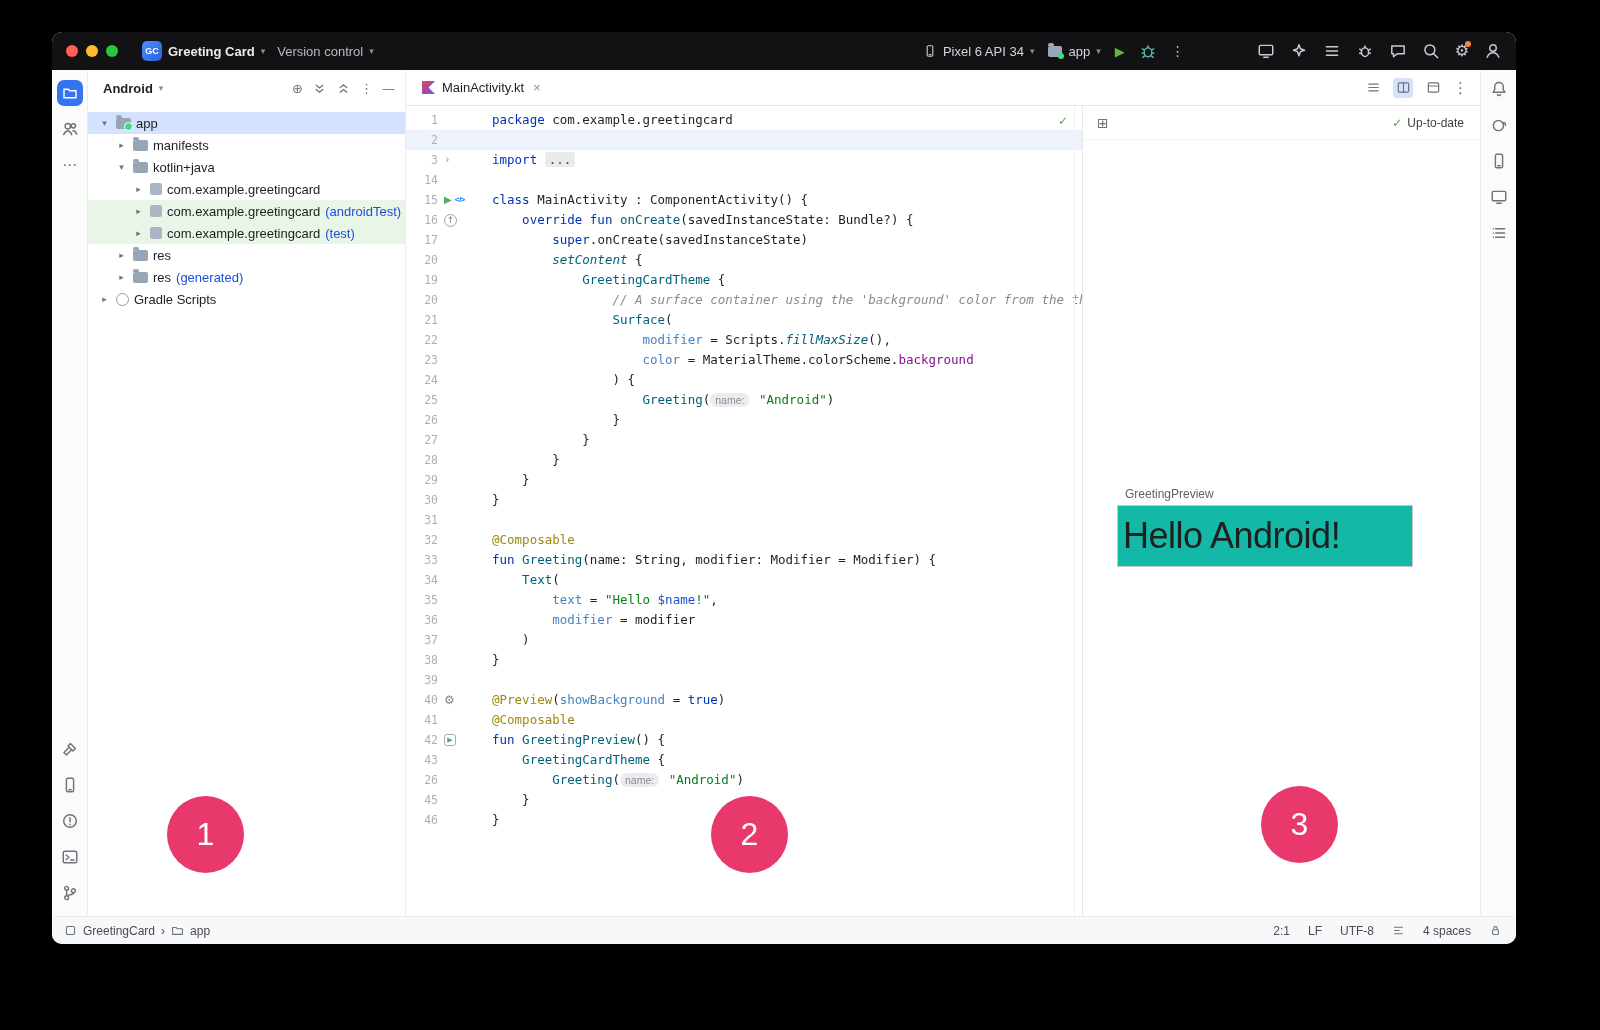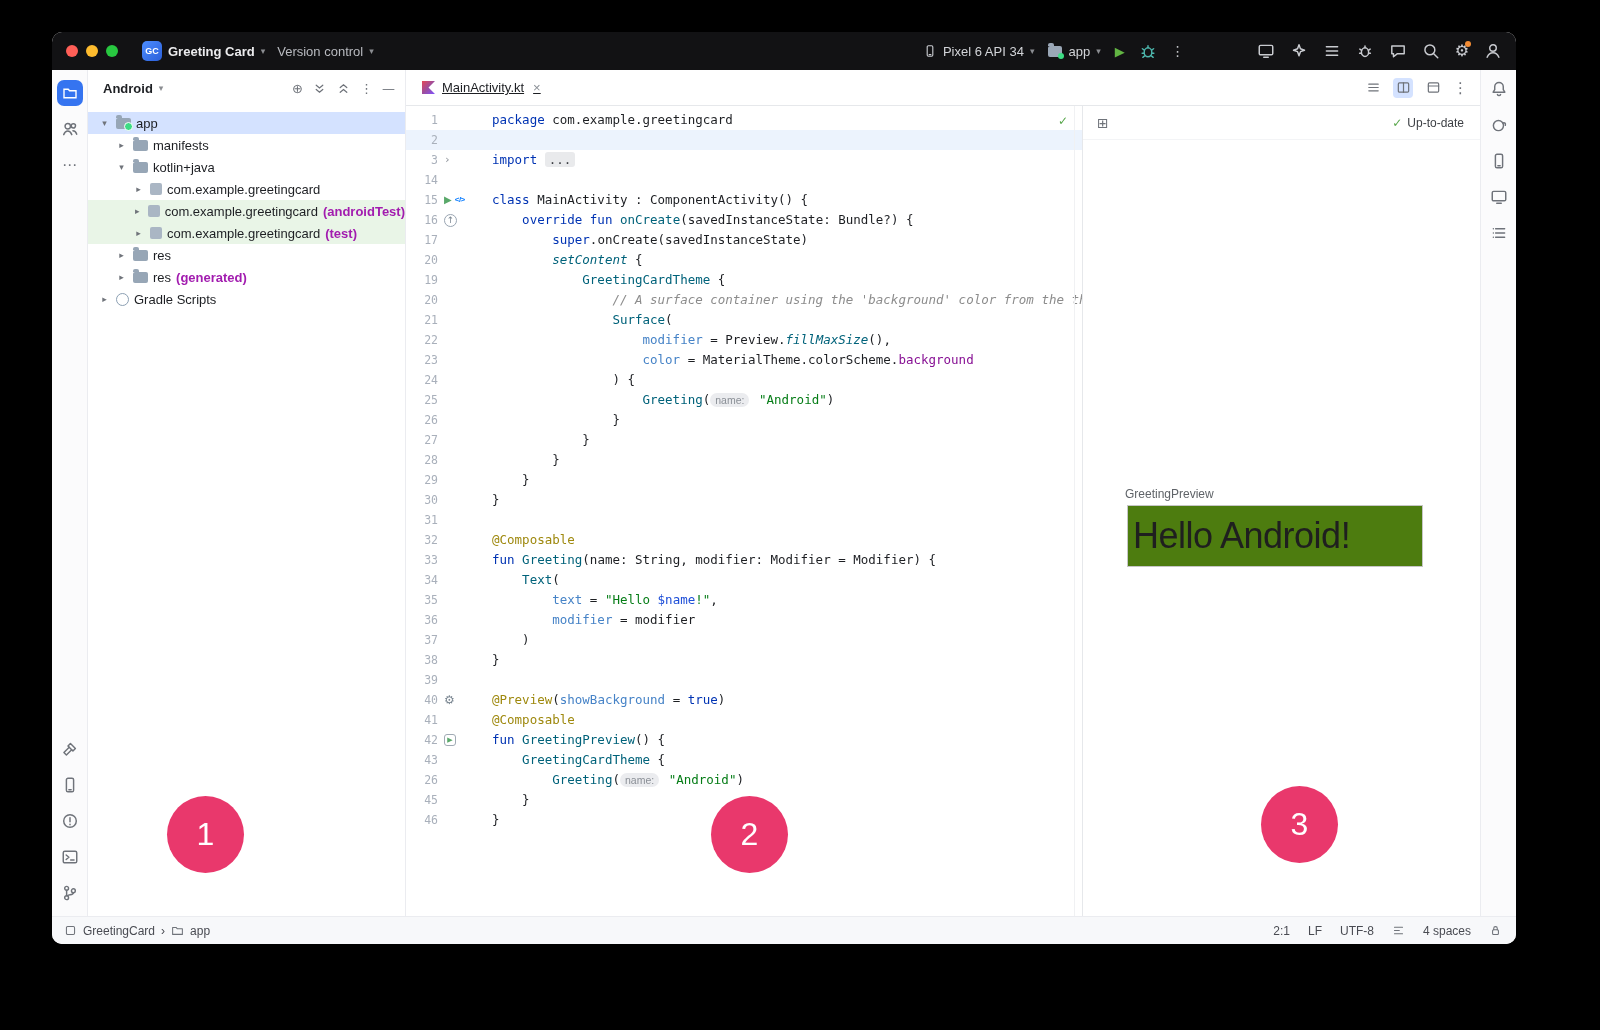--- a/index.html
+++ b/index.html
@@ -68,27 +68,27 @@
   .trow.green { background:#e9f5e7; }
   .tchev { width:13px; text-align:center; color:#6f737a; font-size:9px; font-family:"DejaVu Sans",sans-serif; }
   .ti { position:relative; width:15px; height:11px; background:#97a6b6; border-radius:2px; flex:0 0 auto; }
   .ti::before { content:""; position:absolute; top:-3px; left:0; width:6px; height:3px; background:inherit; border-radius:2px 2px 0 0; }
   .ti.ti-app::after { content:""; position:absolute; right:-2px; bottom:-2px; width:7px; height:7px;
     border-radius:50%; background:#3ddc84; border:1px solid #fff; }
   .ti.ti-package { width:12px; height:12px; background:#aab6c4; border-radius:2px; }
   .ti.ti-package::before { display:none; }
   .ti.ti-gradle { width:13px; height:13px; background:transparent; border:1.5px solid #8ca0b3; border-radius:50%; }
   .ti.ti-gradle::before { display:none; }
-  .tsuffix { color:#a21caf;font-weight:bold; }
+  .tsuffix { color:#1d4ed8; }
 
   
   .editor-region { flex:1 1 auto; display:flex; flex-direction:column; min-width:0; background:#fff; }
   .tabstrip { height:36px; border-bottom:1px solid #e6e8eb; display:flex; align-items:center;
     padding:0 12px 0 10px; flex:0 0 auto; }
-  .tab { display:flex; align-items:center; gap:7px; font-size:13px; color:#1d1f23; padding:0 6px; height:100%;text-decoration:underline; }
+  .tab { display:flex; align-items:center; gap:7px; font-size:13px; color:#1d1f23; padding:0 6px; height:100%; }
   .kt-ic { width:13px; height:13px; background:linear-gradient(135deg,#e44857 0%,#9d4e9e 50%,#7f52ff 100%);
     clip-path:polygon(0 0,100% 0,50% 50%,100% 100%,0 100%); }
   .tab-close { color:#8a8f96; font-size:13px; margin-left:2px; }
   .mode-icons { margin-left:auto; display:flex; align-items:center; gap:10px; }
   .mi-box { width:20px; height:20px; border-radius:4px; display:flex; align-items:center; justify-content:center; }
   .mi-box.active { background:#d4e2ff; }
   .mi-box svg { width:15px; height:15px; stroke:#6f737a; fill:none; stroke-width:1.3; stroke-linecap:round; }
 
   .editor-split { flex:1 1 auto; display:flex; min-height:0; }
   .code-area { flex:1 1 auto; position:relative; overflow:hidden; padding-top:4px;
@@ -124,21 +124,21 @@
 
   
   .preview-area { width:398px; flex:0 0 auto; border-left:1px solid #e6e8eb; display:flex; flex-direction:column; background:#fff; }
   .pv-header { height:34px; display:flex; align-items:center; padding:0 16px 0 14px;
     border-bottom:1px solid #f3f4f6; font-size:12px; color:#3c3f44; }
   .pv-grid { color:#6f737a; font-size:14px; font-family:"DejaVu Sans",sans-serif; }
   .pv-status { margin-left:auto; display:flex; align-items:center; gap:5px; }
   .pv-check { color:#57a64a; font-family:"DejaVu Sans",sans-serif; }
   .pv-canvas { position:relative; flex:1 1 auto; }
   .pv-label { position:absolute; left:42px; top:347px; font-size:12px; color:#5f6368; }
-  .pv-box { position:absolute; left:44px; top:365px; width:296px; height:62px; background:#4d7c0f;
+  .pv-box { position:absolute; left:34px; top:365px; width:296px; height:62px; background:#14b8a6;
     border:1px solid #c6c6c6; display:flex; align-items:center; padding-left:5px;
     font-size:36px; color:#1f1f1f; letter-spacing:-0.5px; white-space:nowrap; overflow:hidden; }
 
   
   .statusbar { height:28px; background:#f7f8fa; border-top:1px solid #ebecf0; display:flex;
     align-items:center; padding:0 14px 0 12px; font-size:12px; color:#494b52; flex:0 0 auto; gap:6px; }
   .sb-ic { width:13px; height:13px; stroke:#6f737a; fill:none; stroke-width:1.3; stroke-linecap:round; stroke-linejoin:round; }
   .sb-crumb { display:flex; align-items:center; gap:6px; }
   .sb-right { margin-left:auto; display:flex; align-items:center; gap:18px; }
   .sb-item { display:flex; align-items:center; gap:4px; }
@@ -384,21 +384,21 @@
               <div class="cline hl"><span class="lnum">2</span><span class="gict"></span><span class="ctext"></span></div>
               <div class="cline"><span class="lnum">3</span><span class="gict"><span class="gi-fold">›</span></span><span class="ctext"><span class="tok-kw">import </span><span class="tok-fold">...</span></span></div>
               <div class="cline"><span class="lnum">14</span><span class="gict"></span><span class="ctext"></span></div>
               <div class="cline"><span class="lnum">15</span><span class="gict"><span class="gi-run">▶</span><span class="gi-compose">&lt;/&gt;</span></span><span class="ctext"><span class="tok-kw">class </span><span>MainActivity : ComponentActivity() {</span></span></div>
               <div class="cline"><span class="lnum">16</span><span class="gict"><span class="gi-override">↑</span></span><span class="ctext"><span>    </span><span class="tok-kw">override fun </span><span class="tok-fn">onCreate</span><span>(savedInstanceState: Bundle?) {</span></span></div>
               <div class="cline"><span class="lnum">17</span><span class="gict"></span><span class="ctext"><span>        </span><span class="tok-kw">super</span><span>.onCreate(savedInstanceState)</span></span></div>
               <div class="cline"><span class="lnum">20</span><span class="gict"></span><span class="ctext"><span>        </span><span class="tok-itcall">setContent</span><span> {</span></span></div>
               <div class="cline"><span class="lnum">19</span><span class="gict"></span><span class="ctext"><span>            </span><span class="tok-call">GreetingCardTheme</span><span> {</span></span></div>
               <div class="cline"><span class="lnum">20</span><span class="gict"></span><span class="ctext"><span>                </span><span class="tok-cmt">// A surface container using the 'background' color from the theme</span></span></div>
               <div class="cline"><span class="lnum">21</span><span class="gict"></span><span class="ctext"><span>                </span><span class="tok-call">Surface</span><span>(</span></span></div>
-              <div class="cline"><span class="lnum">22</span><span class="gict"></span><span class="ctext"><span>                    </span><span class="tok-named">modifier</span><span> = Preview.</span><span class="tok-itcall">fillMaxSize</span><span>(),</span></span></div>
+              <div class="cline"><span class="lnum">22</span><span class="gict"></span><span class="ctext"><span>                    </span><span class="tok-named">modifier</span><span> = Scripts.</span><span class="tok-itcall">fillMaxSize</span><span>(),</span></span></div>
               <div class="cline"><span class="lnum">23</span><span class="gict"></span><span class="ctext"><span>                    </span><span class="tok-named">color</span><span> = MaterialTheme.colorScheme.</span><span class="tok-prop">background</span></span></div>
               <div class="cline"><span class="lnum">24</span><span class="gict"></span><span class="ctext"><span>                ) {</span></span></div>
               <div class="cline"><span class="lnum">25</span><span class="gict"></span><span class="ctext"><span>                    </span><span class="tok-call">Greeting</span><span>(</span><span class="tok-hint">name:</span><span class="tok-str"> "Android"</span><span>)</span></span></div>
               <div class="cline"><span class="lnum">26</span><span class="gict"></span><span class="ctext"><span>                }</span></span></div>
               <div class="cline"><span class="lnum">27</span><span class="gict"></span><span class="ctext"><span>            }</span></span></div>
               <div class="cline"><span class="lnum">28</span><span class="gict"></span><span class="ctext"><span>        }</span></span></div>
               <div class="cline"><span class="lnum">29</span><span class="gict"></span><span class="ctext"><span>    }</span></span></div>
               <div class="cline"><span class="lnum">30</span><span class="gict"></span><span class="ctext"><span>}</span></span></div>
               <div class="cline"><span class="lnum">31</span><span class="gict"></span><span class="ctext"></span></div>
               <div class="cline"><span class="lnum">32</span><span class="gict"></span><span class="ctext"><span class="tok-ann">@Composable</span></span></div>

